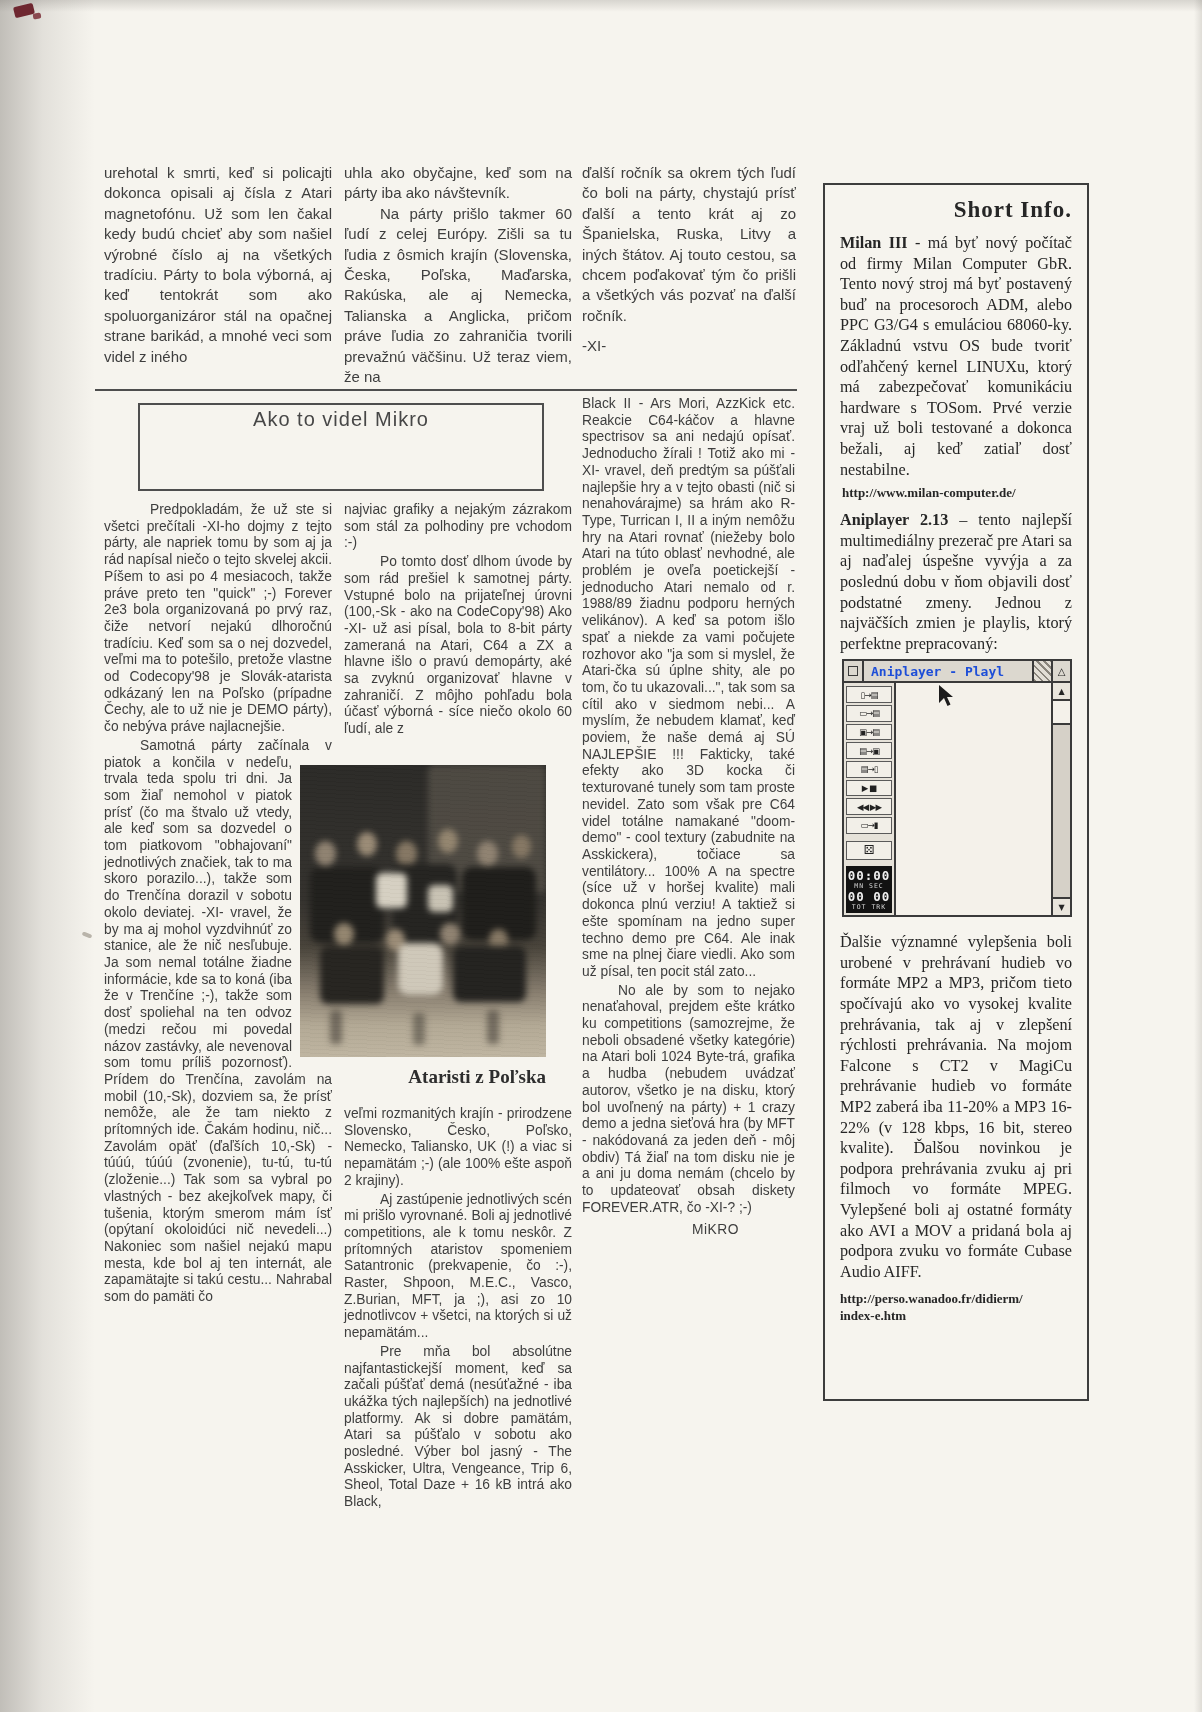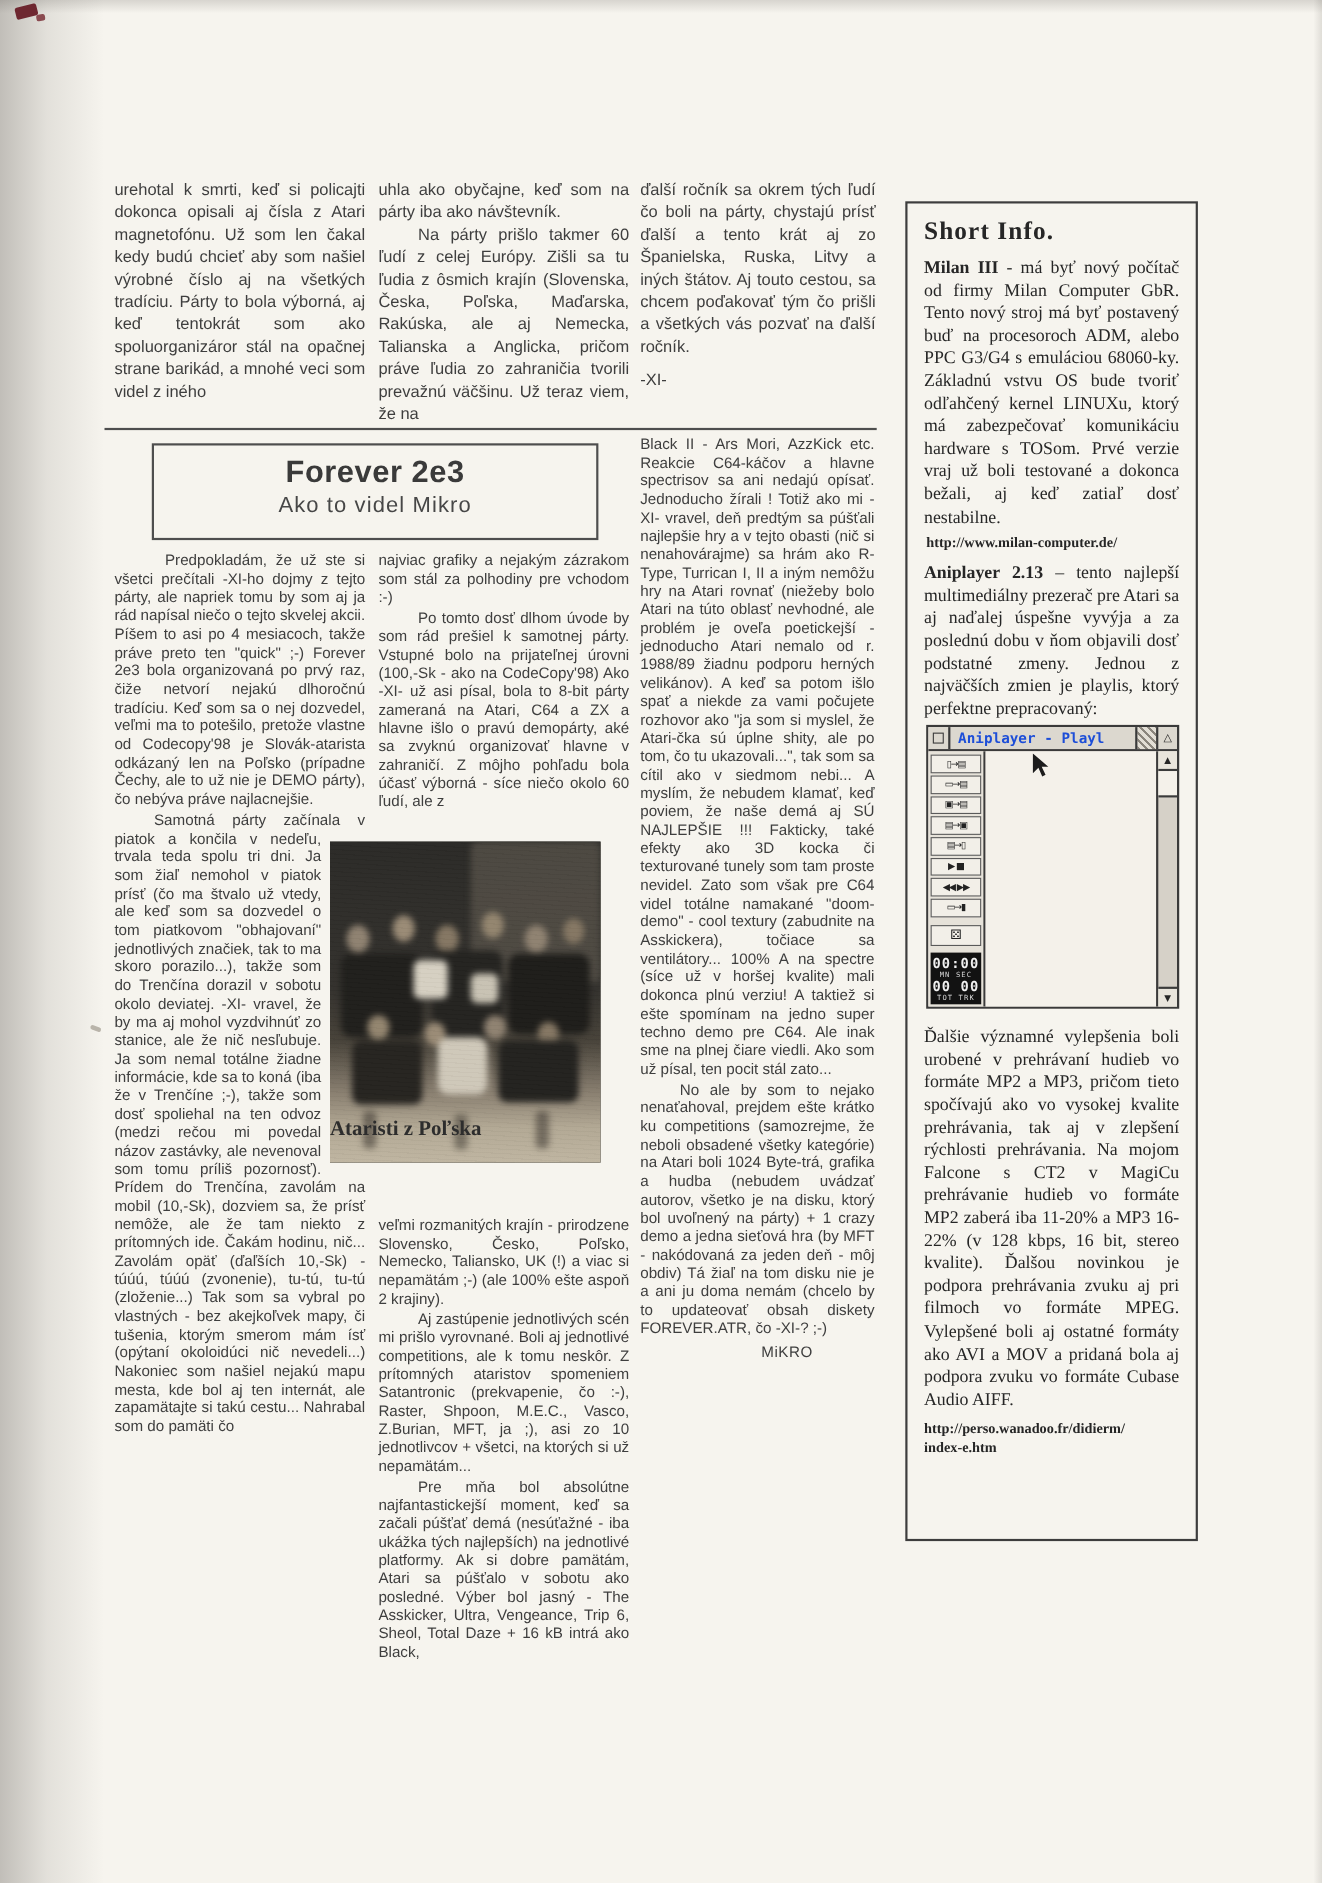--- a/index.html
+++ b/index.html
@@ -35,29 +35,29 @@
   .tbox .t1{font-size:28px;font-weight:800;letter-spacing:.5px;color:#3a3a3a;margin-top:8px;}
   .tbox .t2{font-size:20px;color:#474747;letter-spacing:1px;margin-top:3px;}
   
   .photo{position:absolute;left:300px;top:765px;width:246px;height:292px;background:#34322e;overflow:hidden;}
   .ply{position:absolute;inset:0;filter:blur(3px);}
   .pb{position:absolute;border-radius:50%;}
   .pbase{position:absolute;inset:0;
      background:linear-gradient(180deg,#2b2a27 0%,#33312d 46%,#474239 62%,#887e6f 78%,#b2a894 89%,#bfb5a1 100%);}
   .pgrain{position:absolute;inset:0;opacity:.5;
      background:repeating-linear-gradient(3deg,rgba(0,0,0,.05) 0 1px,rgba(255,255,255,.02) 1px 4px);}
-  .caption{position:absolute;left:300px;top:1016px;width:246px;text-align:left;
+  .caption{position:absolute;left:300px;top:1066px;width:246px;text-align:right;
      font-family:"Liberation Serif",serif;font-weight:bold;font-size:19px;color:#2d2d2d;}
   
   .fs1{float:right;width:0;height:263px;}
   .fs2{float:right;clear:right;width:40px;height:294px;}
   
   .si-box{position:absolute;left:823px;top:183px;width:266px;height:1218px;border:2px solid #3d3d3d;
      box-sizing:border-box;padding:10px 15px;font-family:"Liberation Serif",serif;color:#262626;overflow:hidden;}
-  .si-title{text-align:left;font-size:23px;font-weight:bold;letter-spacing:1px;margin:2px 0 10px;}
+  .si-title{text-align:right;font-size:23px;font-weight:bold;letter-spacing:1px;margin:2px 0 10px;}
   .si-p{font-size:16.2px;line-height:20.6px;text-align:justify;}
   .si-p b{white-space:pre-wrap;}
   .si-url{font-size:13px;font-weight:bold;margin:5px 0 9px 2px;}
   .si-url2{text-align:left;font-size:13px;font-weight:bold;line-height:17px;margin-top:8px;}
   .mt10{margin-top:10px;}
   
   .win-slot{position:relative;height:268px;}
   .gem{position:absolute;left:2px;top:5px;width:230px;height:258px;border:2px solid #3a3a3a;
      background:#efece4;font-family:"DejaVu Sans Mono",monospace;box-sizing:border-box;}
   .gem-tb{height:22px;border-bottom:2px solid #3a3a3a;display:flex;align-items:stretch;background:#dcd8cf;box-sizing:border-box;}
@@ -108,21 +108,20 @@
     <p class="i">Na párty prišlo takmer 60 ľudí z celej Európy. Zišli sa tu ľudia z ôsmich krajín (Slovenska, Česka, Poľska, Maďarska, Rakúska, ale aj Nemecka, Talianska a Anglicka, pričom práve ľudia zo zahraničia tvorili prevažnú väčšinu. Už teraz viem, že na</p>
   </div>
   <div class="col topc" style="left:582px;top:163px;width:214px;">
     <p>ďalší ročník sa okrem tých ľudí čo boli na párty, chystajú prísť ďalší a tento krát aj zo Španielska, Ruska, Litvy a iných štátov. Aj touto cestou, sa chcem poďakovať tým čo prišli a všetkých vás pozvať na ďalší ročník.</p>
     <p class="sig-c">-XI-</p>
   </div>
 
   <div class="sep"></div>
 
   <div class="tbox">
-    <div class="t1">Forever 2e3</div>
     <div class="t2">Ako to videl Mikro</div>
   </div>
 
   <div class="col artc" style="left:104px;top:502px;width:228px;">
     <div class="fs1"></div>
     <div class="fs2"></div>
     <p class="i46">Predpokladám, že už ste si všetci prečítali -XI-ho dojmy z tejto párty, ale napriek tomu by som aj ja rád napísal niečo o tejto skvelej akcii. Píšem to asi po 4 mesiacoch, takže práve preto ten "quick" ;-) Forever 2e3 bola organizovaná po prvý raz, čiže netvorí nejakú dlhoročnú tradíciu. Keď som sa o nej dozvedel, veľmi ma to potešilo, pretože vlastne od Codecopy'98 je Slovák-atarista odkázaný len na Poľsko (prípadne Čechy, ale to už nie je DEMO párty), čo nebýva práve najlacnejšie.</p>
     <p class="i sp">Samotná párty začínala v piatok a končila v nedeľu, trvala teda spolu tri dni. Ja som žiaľ nemohol v piatok prísť (čo ma štvalo už vtedy, ale keď som sa dozvedel o tom piatkovom "obhajovaní" jednotlivých značiek, tak to ma skoro porazilo...), takže som do Trenčína dorazil v sobotu okolo deviatej. -XI- vravel, že by ma aj mohol vyzdvihnúť zo stanice, ale že nič nesľubuje. Ja som nemal totálne žiadne informácie, kde sa to koná (iba že v Trenčíne ;-), takže som dosť spoliehal na ten odvoz (medzi rečou mi povedal názov zastávky, ale nevenoval som tomu príliš pozornosť). Prídem do Trenčína, zavolám na mobil (10,-Sk), dozviem sa, že prísť nemôže, ale že tam niekto z prítomných ide. Čakám hodinu, nič... Zavolám opäť (ďaľších 10,-Sk) - túúú, túúú (zvonenie), tu-tú, tu-tú (zloženie...) Tak som sa vybral po vlastných - bez akejkoľvek mapy, či tušenia, ktorým smerom mám ísť (opýtaní okoloidúci nič nevedeli...) Nakoniec som našiel nejakú mapu mesta, kde bol aj ten internát, ale zapamätajte si takú cestu... Nahrabal som do pamäti čo</p>
   </div>
 

